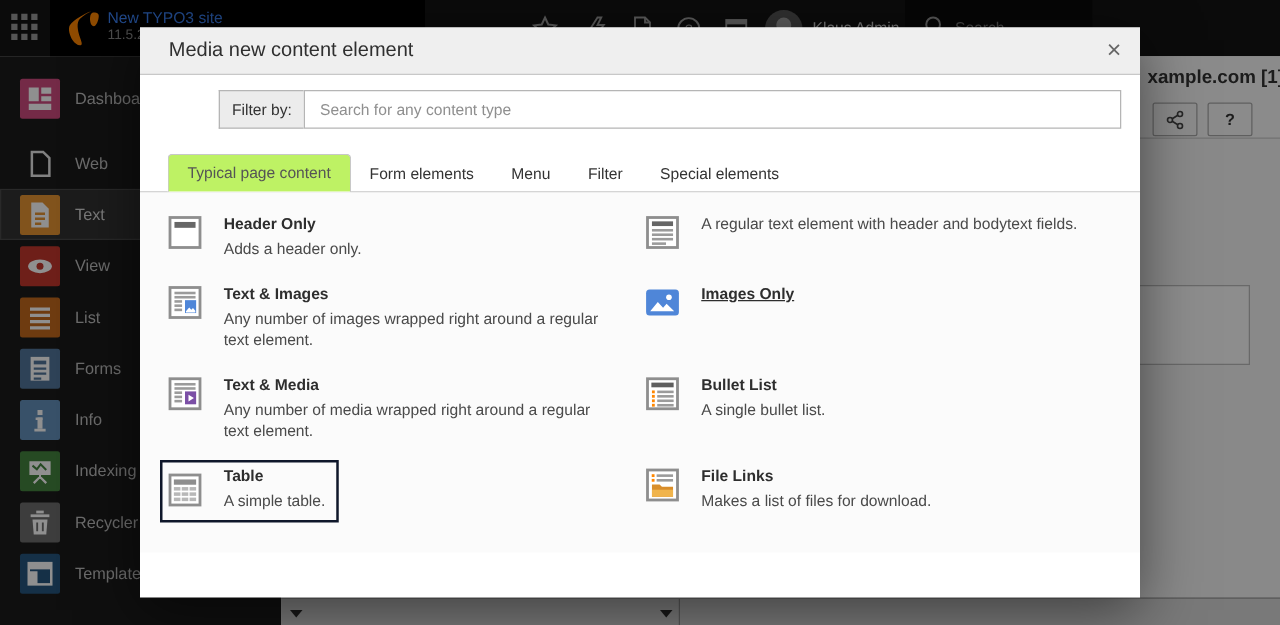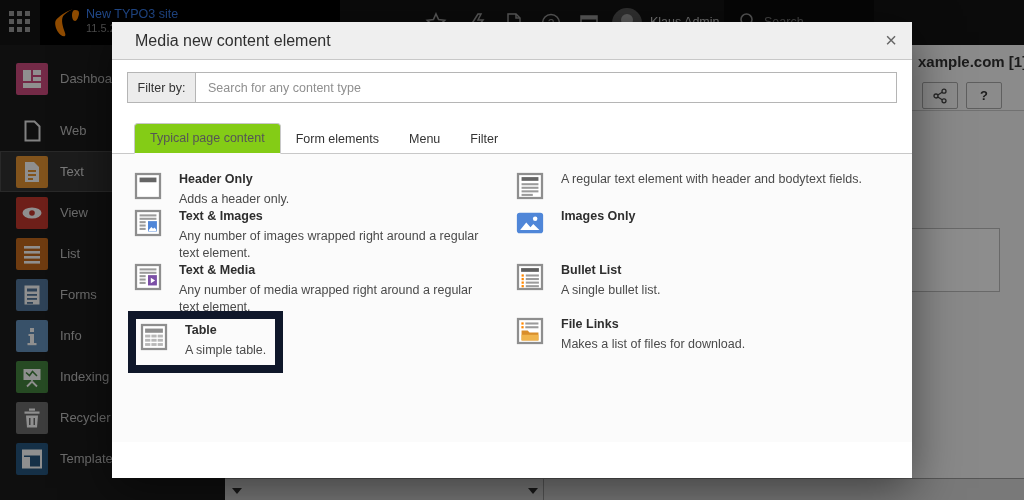--- a/index.html
+++ b/index.html
@@ -50,40 +50,40 @@
   .overlay { position:absolute; inset:0; background:rgba(0,0,0,0.44); z-index:5; }
 
   
   .modal { position:absolute; left:112px; top:22px; width:800px; height:456px; background:#fff; z-index:10;
            box-shadow:0 10px 45px rgba(0,0,0,0.5); }
   .modal-header { position:relative; height:38px; background:#efefef; border-bottom:1px solid #c8c8c8; }
   .modal-title { position:absolute; left:23px; top:10px; font-size:16px; color:#2f2f2f; }
   .modal-close { position:absolute; right:15px; top:7px; font-size:20px; color:#666; cursor:pointer; line-height:22px; }
   .filter-group { display:flex; margin:12px 15px 0 15px; height:31px; }
   .filter-addon { width:68px; background:#ececec; border:1px solid #b5b5b5; border-right:none;
-                  display:flex; align-items:center; justify-content:center; font-size:12.5px; color:#333; }
+                  display:flex; align-items:center; justify-content:center; font-size:12.5px; color:#333;margin-left:48px; }
   .filter-input { flex:1; border:1px solid #b5b5b5; font-size:12.5px; padding:0 12px; color:#333;
                   font-family:"Liberation Sans", sans-serif; background:#fff; outline:none; }
   .filter-input::placeholder { color:#8f8f8f; opacity:1; }
 
   .tabs { margin-top:21px; height:30px; border-bottom:1px solid #c8c8c8; padding-left:22px; display:flex; align-items:flex-end; }
   .tab { font-size:12.5px; color:#333; padding:7px 15px 8px 15px; cursor:pointer; position:relative; top:1px; }
-  .tab.active { background:#84cc16; border:1px solid #c8c8c8; border-bottom:1px solid #fbfbfb;
+  .tab.active { background:#bef264; border:1px solid #c8c8c8; border-bottom:1px solid #fbfbfb;
                 border-radius:4px 4px 0 0; color:#555; }
 
   .tab-pane { height:288px; background:#fbfbfb; padding:17px 15px 0 21px; }
-  .ce-grid { display:grid; grid-template-columns:382px 1fr; align-items:start; }
+  .ce-grid { display:grid; grid-template-columns:382px 1fr; row-gap:19px; align-items:start; }
   .ce-item { display:flex; gap:16px; cursor:pointer; justify-self:start; }
   .ce-icon { width:30px; height:30px; flex:0 0 30px; }
   .ce-title { font-size:12.5px; font-weight:bold; color:#2e2e2e; line-height:15px; margin-bottom:4px; margin-top:1px; }
   .ce-desc { font-size:12.5px; color:#4a4a4a; line-height:17px; }
   .ce-item:nth-child(odd)  .ce-text { max-width:300px; }
   .ce-item:nth-child(even) .ce-text { max-width:325px; }
-  .ce-item.hovered .ce-title, .ce-item.hovered .ce-desc { }
-  .ce-item.selected { border:8px solid #0f172a; margin:-5px; padding:3px 9px 6px 3px; width:max-content; }
+  .ce-item.hovered .ce-title, .ce-item.hovered .ce-desc { text-decoration:underline; }
+  .ce-item.selected { border:2px solid #0f172a; margin:-5px; padding:3px 9px 6px 3px; width:max-content;align-items:center; }
 </style>
 </head>
 <body>
 
 <div id="screen">
 
   <div class="topbar">
     <div class="appgrid">
       <span></span>
         <span></span>
@@ -306,20 +306,21 @@
     <div class="filter-group">
       <span class="filter-addon">Filter by:</span>
       <input class="filter-input" type="text" placeholder="Search for any content type" style="">
     </div>
 
     <div class="tabs">
       <span class="tab active">Typical page content</span>
       <span class="tab">Form elements</span>
       <span class="tab">Menu</span>
       <span class="tab">Filter</span>
+      <span class="tab">Special elements</span>
     </div>
 
     <div class="tab-pane">
       <div class="ce-grid">
 
         <div class="ce-item">
           <span class="ce-icon">
             <svg width="30" height="30" viewBox="0 0 32 32">
                 <rect x="3.2" y="3.2" width="25.6" height="25.6" fill="#fff" stroke="#8e8e8e" stroke-width="2.4"></rect>
                 <rect x="7" y="7" width="18" height="5" fill="#666"></rect>

